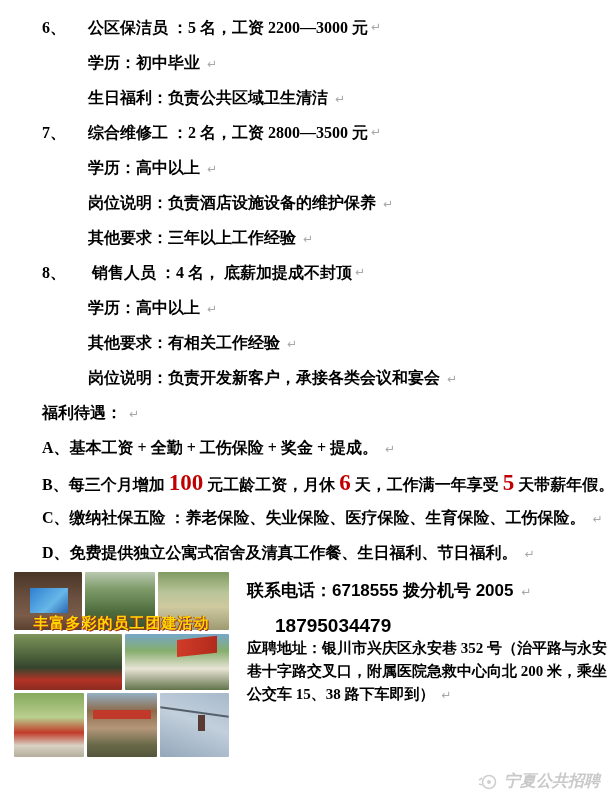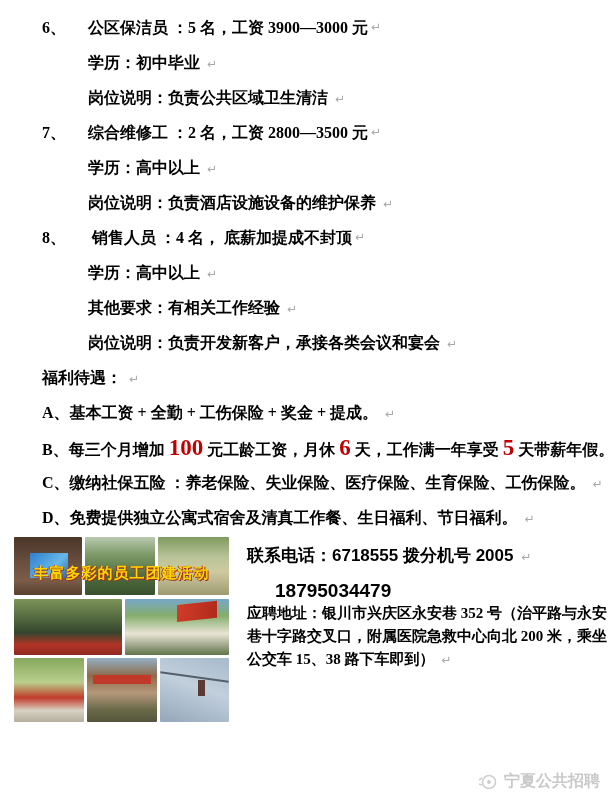--- a/index.html
+++ b/index.html
@@ -77,21 +77,21 @@
       background:linear-gradient(180deg,#86a85c 0%,#b9cf8e 38%,#c23b2a 62%,#d8d2c4 82%,#b5ae9e 100%);}
   .p7{left:73px;top:121px;width:70px;height:64px;
       background:linear-gradient(180deg,#93b0c4 0%,#8d6b4a 28%,#b5977a 55%,#6b6b4a 80%,#54543c 100%);}
   .p7 .banner{position:absolute;left:8%;top:26%;width:84%;height:14%;
       background:#c0392b;}
   .p8{left:146px;top:121px;width:69px;height:64px;
       background:linear-gradient(200deg,#a7bacb 0%,#c2cfdc 45%,#93a7ba 100%);}
   .p8 .wire{position:absolute;left:0;top:28%;width:100%;height:2px;background:#55606b;transform:rotate(8deg);}
   .p8 .rider{position:absolute;left:55%;top:34%;width:7px;height:16px;background:#5a3b33;}
   .collage-caption{
-    position:absolute;left:0;top:27px;width:100%;
+    position:absolute;left:0;top:42px;width:100%;
     text-align:center;
     color:var(--collage-yellow);
     font-size:15px;font-weight:bold;
     letter-spacing:1px;
     text-shadow:1px 1px 0 #a03020, -1px 0 0 #a03020;
     font-family:"Liberation Sans","DejaVu Sans",sans-serif;
     white-space:nowrap;
   }
 
   
@@ -119,59 +119,63 @@
     line-height:23px;
     width:362px;
   }
 
   
   .watermark{
     position:absolute;right:16px;bottom:12px;
     display:flex;align-items:center;gap:6px;
     color:var(--watermark-gray);
     font-family:"Liberation Sans","DejaVu Sans",sans-serif;
-    font-weight:bold;font-size:16px;
+    font-weight:bold;font-size:16px;font-style:italic;
   }
   .wm-logo{width:20px;height:20px;flex:0 0 20px;}
 </style>
 </head>
 <body>
 
 <div class="page">
 
   <div class="doc">
 
     <div class="job">
       <div class="line heading">
         <span class="num">6、</span>
-        <span class="title">公区保洁员 ：5 名，工资 3900—3000 元</span>
+        <span class="title">公区保洁员 ：5 名，工资 2200—3000 元</span>
         <span class="pmark">↵</span>
       </div>
       <div class="line detail">
         <span>学历：初中毕业</span>
         <span class="pmark">↵</span>
       </div>
       <div class="line detail">
-        <span>岗位说明：负责公共区域卫生清洁</span>
+        <span>生日福利：负责公共区域卫生清洁</span>
         <span class="pmark">↵</span>
       </div>
     </div>
 
     <div class="job">
       <div class="line heading">
         <span class="num">7、</span>
         <span class="title">综合维修工 ：2 名，工资 2800—3500 元</span>
         <span class="pmark">↵</span>
       </div>
       <div class="line detail">
         <span>学历：高中以上</span>
         <span class="pmark">↵</span>
       </div>
       <div class="line detail">
         <span>岗位说明：负责酒店设施设备的维护保养</span>
+        <span class="pmark">↵</span>
+      </div>
+      <div class="line detail">
+        <span>其他要求：三年以上工作经验</span>
         <span class="pmark">↵</span>
       </div>
     </div>
 
     <div class="job">
       <div class="line heading">
         <span class="num">8、</span>
         <span class="title"> 销售人员 ：4 名， 底薪加提成不封顶</span>
         <span class="pmark">↵</span>
       </div>

